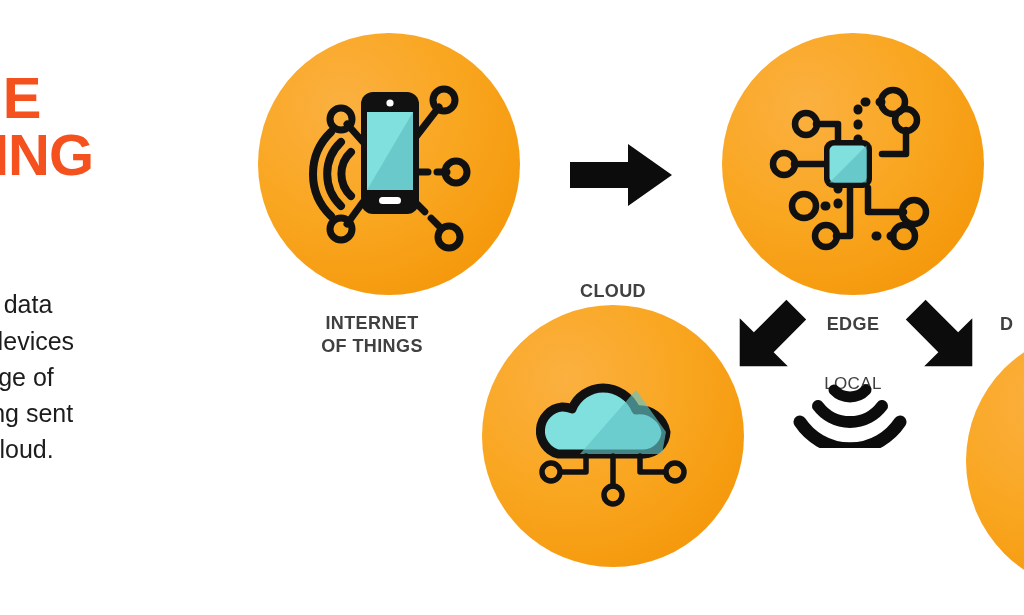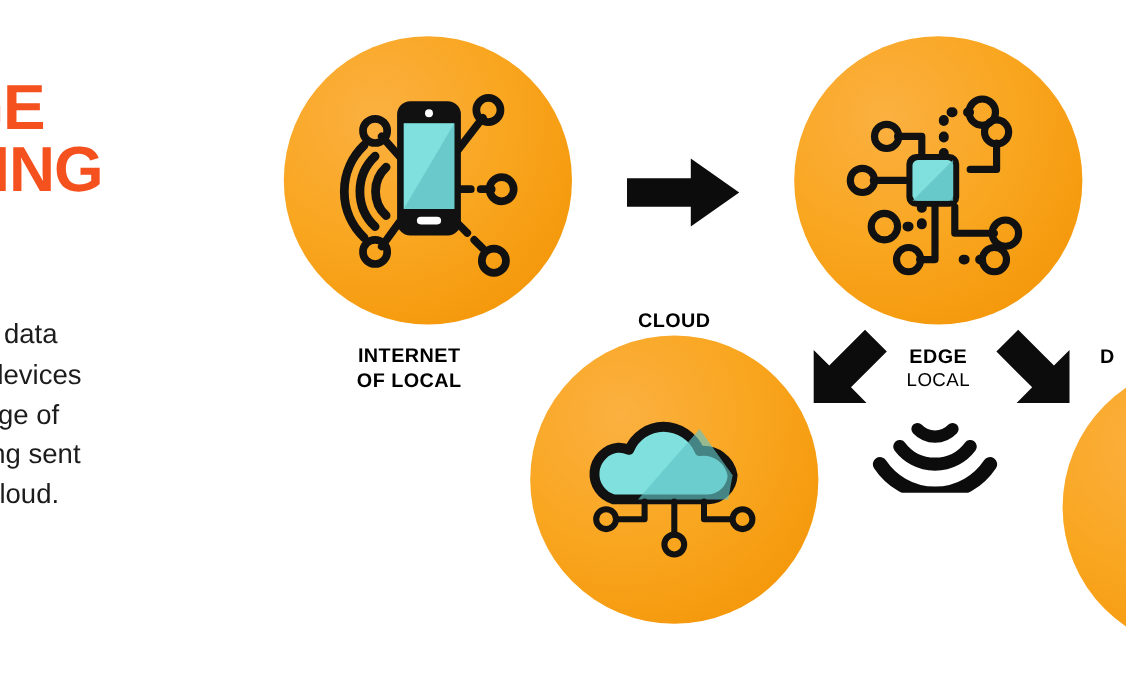--- a/index.html
+++ b/index.html
@@ -67,34 +67,35 @@
   #node-iot        { left: 258px; top: 33px;  width: 262px; height: 262px; }
   #node-edge       { left: 722px; top: 33px;  width: 262px; height: 262px; }
   #node-cloud      { left: 482px; top: 305px; width: 262px; height: 262px; }
   #node-datacenter { left: 966px; top: 330px; width: 262px; height: 262px; }
 
   
   .caption {
     position: absolute;
     text-align: center;
     font-family: "Liberation Sans", sans-serif;
-    color: #000000;
+    color: #404040;
     letter-spacing: 0.4px;
   }
   .caption .big {
     display: block;
     font-weight: bold;
     font-size: 18px;
     line-height: 1.25;
   }
   .caption .small {
     display: block;
     font-weight: normal;
     font-size: 17px;
     line-height: 1.2;
+    margin-top: 38px;
   }
 
   #caption-iot        { left: 252px; top: 312px; width: 240px; }
   #caption-cloud      { left: 523px; top: 280px; width: 180px; }
   #caption-edge       { left: 772px; top: 313px; width: 162px; }
   #caption-datacenter { left: 1000px; top: 313px; width: 160px; text-align: left; }
 
   
   .arrow { position: absolute; }
   #arrow-iot-to-edge { left: 568px; top: 140px; width: 106px; height: 70px; }
@@ -163,21 +164,21 @@
           <path d="M62 88 A30 30 0 0 0 62 132"></path>
           <path d="M52 78 A44 44 0 0 0 52 142"></path>
           <path d="M42 68 A58 58 0 0 0 42 152"></path>
         </g>
       </svg>
     </div>
   </div>
 
   <div class="caption" id="caption-iot">
     <span class="big">INTERNET</span>
-    <span class="big">OF LOCAL</span>
+    <span class="big">OF THINGS</span>
   </div>
 
   <div class="arrow" id="arrow-iot-to-edge">
     <svg width="106" height="70" viewBox="0 0 106 70">
       <path d="M2 22 L60 22 L60 4 L104 35 L60 66 L60 48 L2 48 Z" fill="#0c0c0c"></path>
     </svg>
   </div>
 
   <div class="node" id="node-edge">
     <div class="node-inner">

